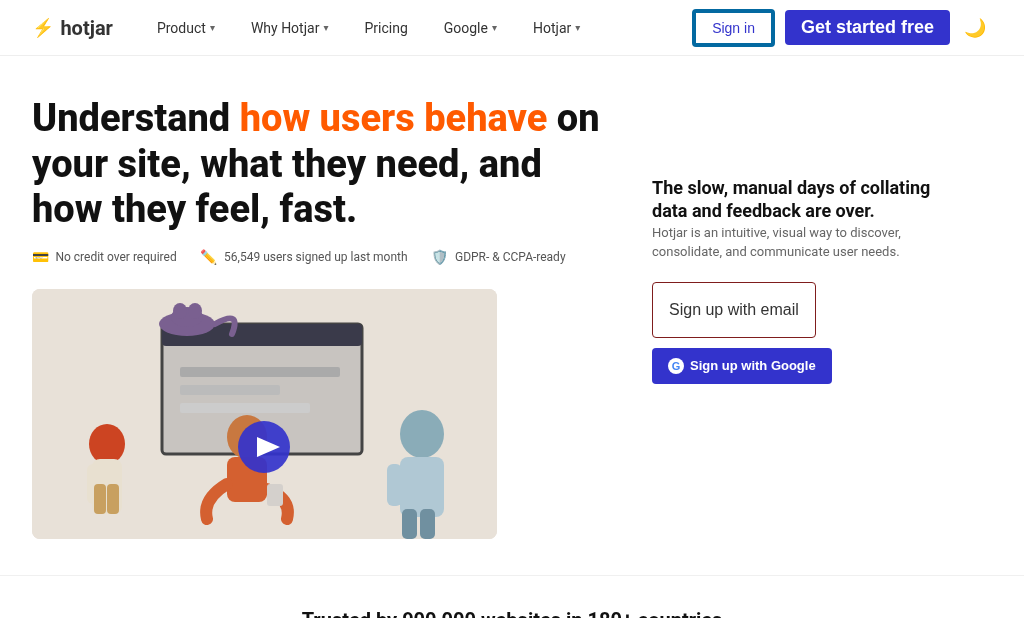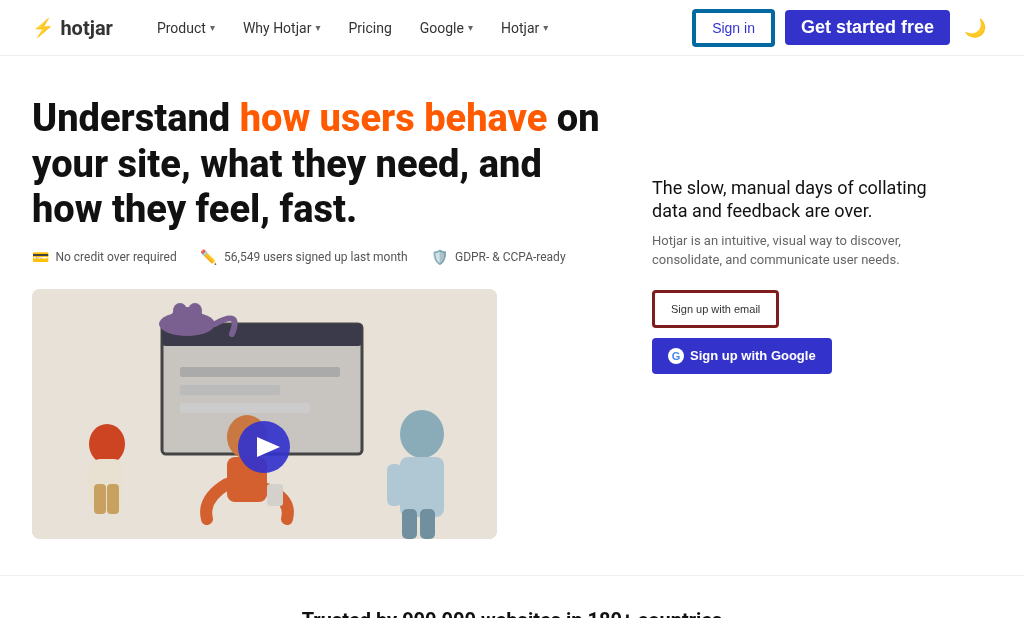--- a/index.html
+++ b/index.html
@@ -2,42 +2,42 @@
 <html><head>
   <meta charset="utf-8">
   <style>
     * { margin: 0; padding: 0; box-sizing: border-box; }
     body { font-family: -apple-system, BlinkMacSystemFont, 'Segoe UI', Roboto, sans-serif; background: #fff; color: #1a1a2e; width: 1024px; overflow-x: hidden; }
 
     
     nav { display: flex; align-items: center; padding: 0 32px; height: 56px; border-bottom: 1px solid #eee; background: #fff; position: relative; z-index: 10; }
     .logo { display: flex; align-items: center; gap: 6px; font-weight: 700; font-size: 20px; color: #333; margin-right: 32px; }
     .logo-flame { color: #ff3c00; font-size: 18px; }
-    .nav-links { display: flex; align-items: flex-start; gap: 4px; flex: 1; }
+    .nav-links { display: flex; align-items: flex-start; gap: 12px; flex: 1; }
     .nav-link { padding: 8px 12px; font-size: 14px; color: #333; cursor: pointer; display: flex; align-items: center; gap: 4px; }
     .nav-chevron { font-size: 10px; color: #666; }
     .nav-actions { display: flex; align-items: center; gap: 10px; }
     .btn-signin { padding: 7px 16px; border: 4px solid #0369a1; color: #3333cc; background: #fff; border-radius: 4px; font-size: 14px; cursor: pointer; font-weight: 500; }
     .btn-getstarted { padding: 7px 16px; background: #3333cc; color: #fff; border: none; border-radius: 4px; font-size: 18px; cursor: pointer; font-weight: 600; }
     .dark-mode-btn { width: 32px; height: 32px; border: none; background: transparent; cursor: pointer; font-size: 18px; display: flex; align-items: center; justify-content: center; }
 
     
     .hero { display: flex; padding: 40px 32px 20px 32px; gap: 40px; }
     .hero-left { flex: 1; max-width: 580px; }
     .hero-title { font-size: 38px; font-weight: 800; line-height: 1.2; color: #111; margin-bottom: 16px; }
     .hero-title .highlight { color: #ff5a00; margin-top: 44px; }
     .hero-badges { display: flex; gap: 24px; margin-bottom: 24px; }
     .hero-badge { display: flex; align-items: center; gap: 6px; font-size: 12px; color: #555; }
     .badge-icon { font-size: 14px; color: #ff5a00; }
     .hero-video { width: 100%; max-width: 465px; border-radius: 8px; background: #e8e0d8; height: 250px; position: relative; overflow: hidden; display: flex; align-items: center; justify-content: center; }
     .hero-right { flex: 0 0 280px; padding-top: 80px; }
-    .hero-right-title { font-size: 18px; font-weight: 400; color: #111; margin-bottom: 8px; line-height: 1.3; }
+    .hero-right-title { font-size: 18px; font-weight: 700; color: #111; margin-bottom: 0; line-height: 1.3; }
     .hero-right-desc { font-size: 13px; color: #666; margin-bottom: 20px; line-height: 1.5; }
     .cta-buttons { display: flex; gap: 10px; flex-wrap: wrap; }
-    .btn-email { padding: 10px 16px; border: 3px solid #7f1d1d; background: #fff; color: #333; border-radius: 4px; font-size: 11px; cursor: pointer; font-weight: 500; white-space: nowrap; }
+    .btn-email { padding: 18px 16px; border: 1px solid #7f1d1d; background: #fff; color: #333; border-radius: 4px; font-size: 16px; cursor: pointer; font-weight: 500; white-space: nowrap; }
     .btn-google { padding: 10px 16px; background: #3333cc; color: #fff; border: none; border-radius: 4px; font-size: 13px; cursor: pointer; font-weight: 600; display: flex; align-items: center; gap: 6px; white-space: nowrap; }
     .google-g { width: 16px; height: 16px; background: #fff; border-radius: 50%; display: flex; align-items: center; justify-content: center; font-size: 11px; font-weight: 700; color: #4285f4; }
 
     
     .trusted { text-align: center; padding: 32px 32px 20px; border-top: 1px solid #f0f0f0; margin-top: 16px; }
     .trusted-title { font-size: 20px; font-weight: 700; color: #111; margin-bottom: 28px; }
   </style>
 </head>
 <body>
 

